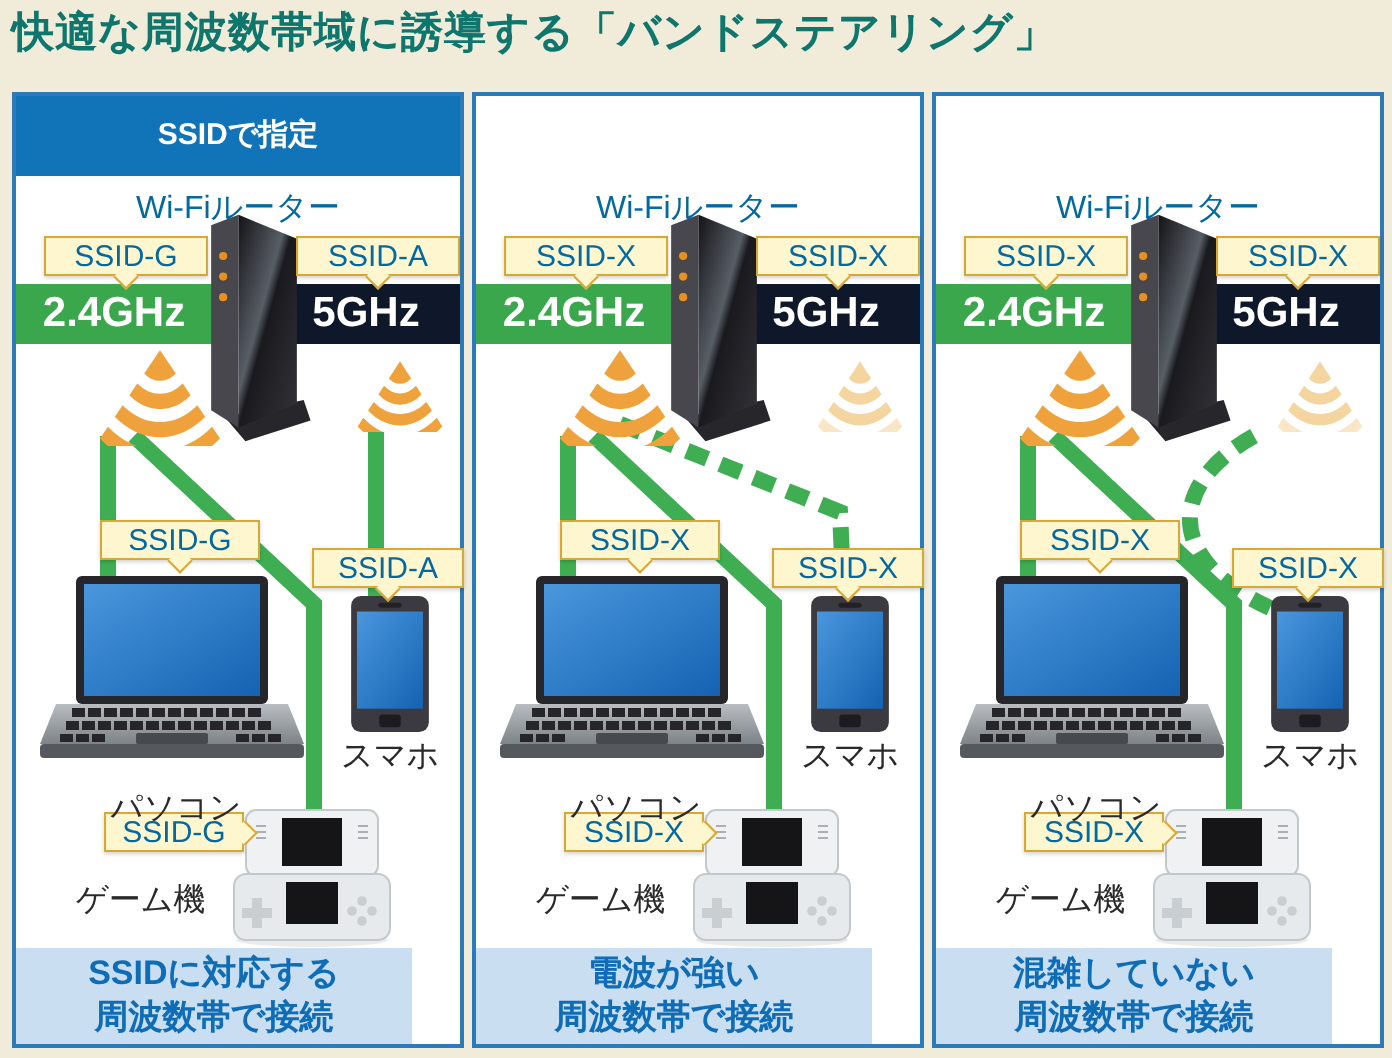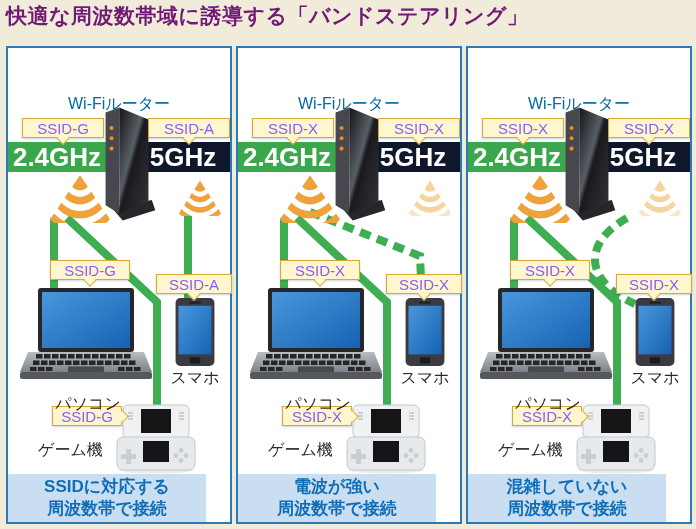--- a/index.html
+++ b/index.html
@@ -5,45 +5,45 @@
   html,body{margin:0;padding:0;}
   body{
     width:696px;height:529px;
     background:#f0ecd9;
     font-family:"Liberation Sans","DejaVu Sans",sans-serif;
     position:relative;overflow:hidden;
   }
   .stage{position:absolute;inset:0;}
   .title{
     position:absolute;left:6px;top:2px;width:684px;
-    font-size:21px;font-weight:bold;color:#701a75;letter-spacing:.5px;
+    font-size:21px;font-weight:bold;color:#0f766e;letter-spacing:.5px;
     white-space:nowrap;
   }
   .panel{
     position:absolute;top:46px;width:226px;height:478px;
     background:#ffffff;border:2px solid #2b7ab9;box-sizing:border-box;
   }
   .panel.p0{left:6px}.panel.p1{left:236px}.panel.p2{left:466px}
   .panel-header{
     position:absolute;left:0;top:0;width:222px;height:40px;
     background:#1173b8;color:#fff;font-weight:bold;font-size:15px;line-height:1.25;
     display:flex;flex-direction:column;align-items:center;justify-content:center;text-align:center;
   }
   .router-title{
     position:absolute;left:0;top:46px;width:222px;text-align:center;
     font-size:16px;color:#0369a1;z-index:6;
   }
   .band{position:absolute;top:94px;height:30px;z-index:1;
-    color:#fff;font-weight:bold;font-size:26px;display:flex;align-items:center;justify-content:center;}
+    color:#fff;font-weight:bold;font-size:21px;display:flex;align-items:center;justify-content:center;}
   .band.b24{left:0;width:98px;background:#3aa74c;}
   .band.b5{left:128px;width:94px;background:#0f172a;}
   .ssid-label{
     position:absolute;height:20px;background:#fdf6cf;border:1.5px solid #d9a733;
     box-sizing:border-box;z-index:6;display:flex;align-items:center;justify-content:center;
-    font-size:15px;color:#8b5cf6;box-shadow:0 1px 2px rgba(0,0,0,.18);
+    font-size:15px;color:#0369a1;box-shadow:0 1px 2px rgba(0,0,0,.18);
   }
   .ssid-label.pd::after{
     content:"";position:absolute;left:50%;bottom:-5.5px;width:8px;height:8px;background:#fdf6cf;
     border-right:1.5px solid #d9a733;border-bottom:1.5px solid #d9a733;
     transform:translateX(-50%) rotate(45deg);
   }
   .ssid-label.pr::after{
     content:"";position:absolute;right:-5.5px;top:50%;margin-top:-4.5px;width:8px;height:8px;background:#fdf6cf;
     border-top:1.5px solid #d9a733;border-right:1.5px solid #d9a733;
     transform:rotate(45deg);
@@ -95,20 +95,24 @@
         <stop offset="1" stop-color="#33333a"></stop>
     </linearGradient>
   </defs>
 </svg>
 
 <div class="stage">
 
   <div class="title">快適な周波数帯域に誘導する「バンドステアリング」</div>
 
   <div class="panel p0">
+    <div class="panel-header">
+      <span>SSIDで指定</span>
+      <span></span>
+    </div>
     <div class="router-title">Wi-Fiルーター</div>
 
     <div class="band b24">2.4GHz</div>
     <div class="band b5">5GHz</div>
 
     <svg class="lines" viewBox="0 0 222 474">
       <g stroke="#3fae53" stroke-width="8" fill="none">
         <path d="M46,170 L46,246"></path>
         <path d="M59,170 L149,254 L149,366"></path>
         <path d="M180,168 L180,254"></path>

